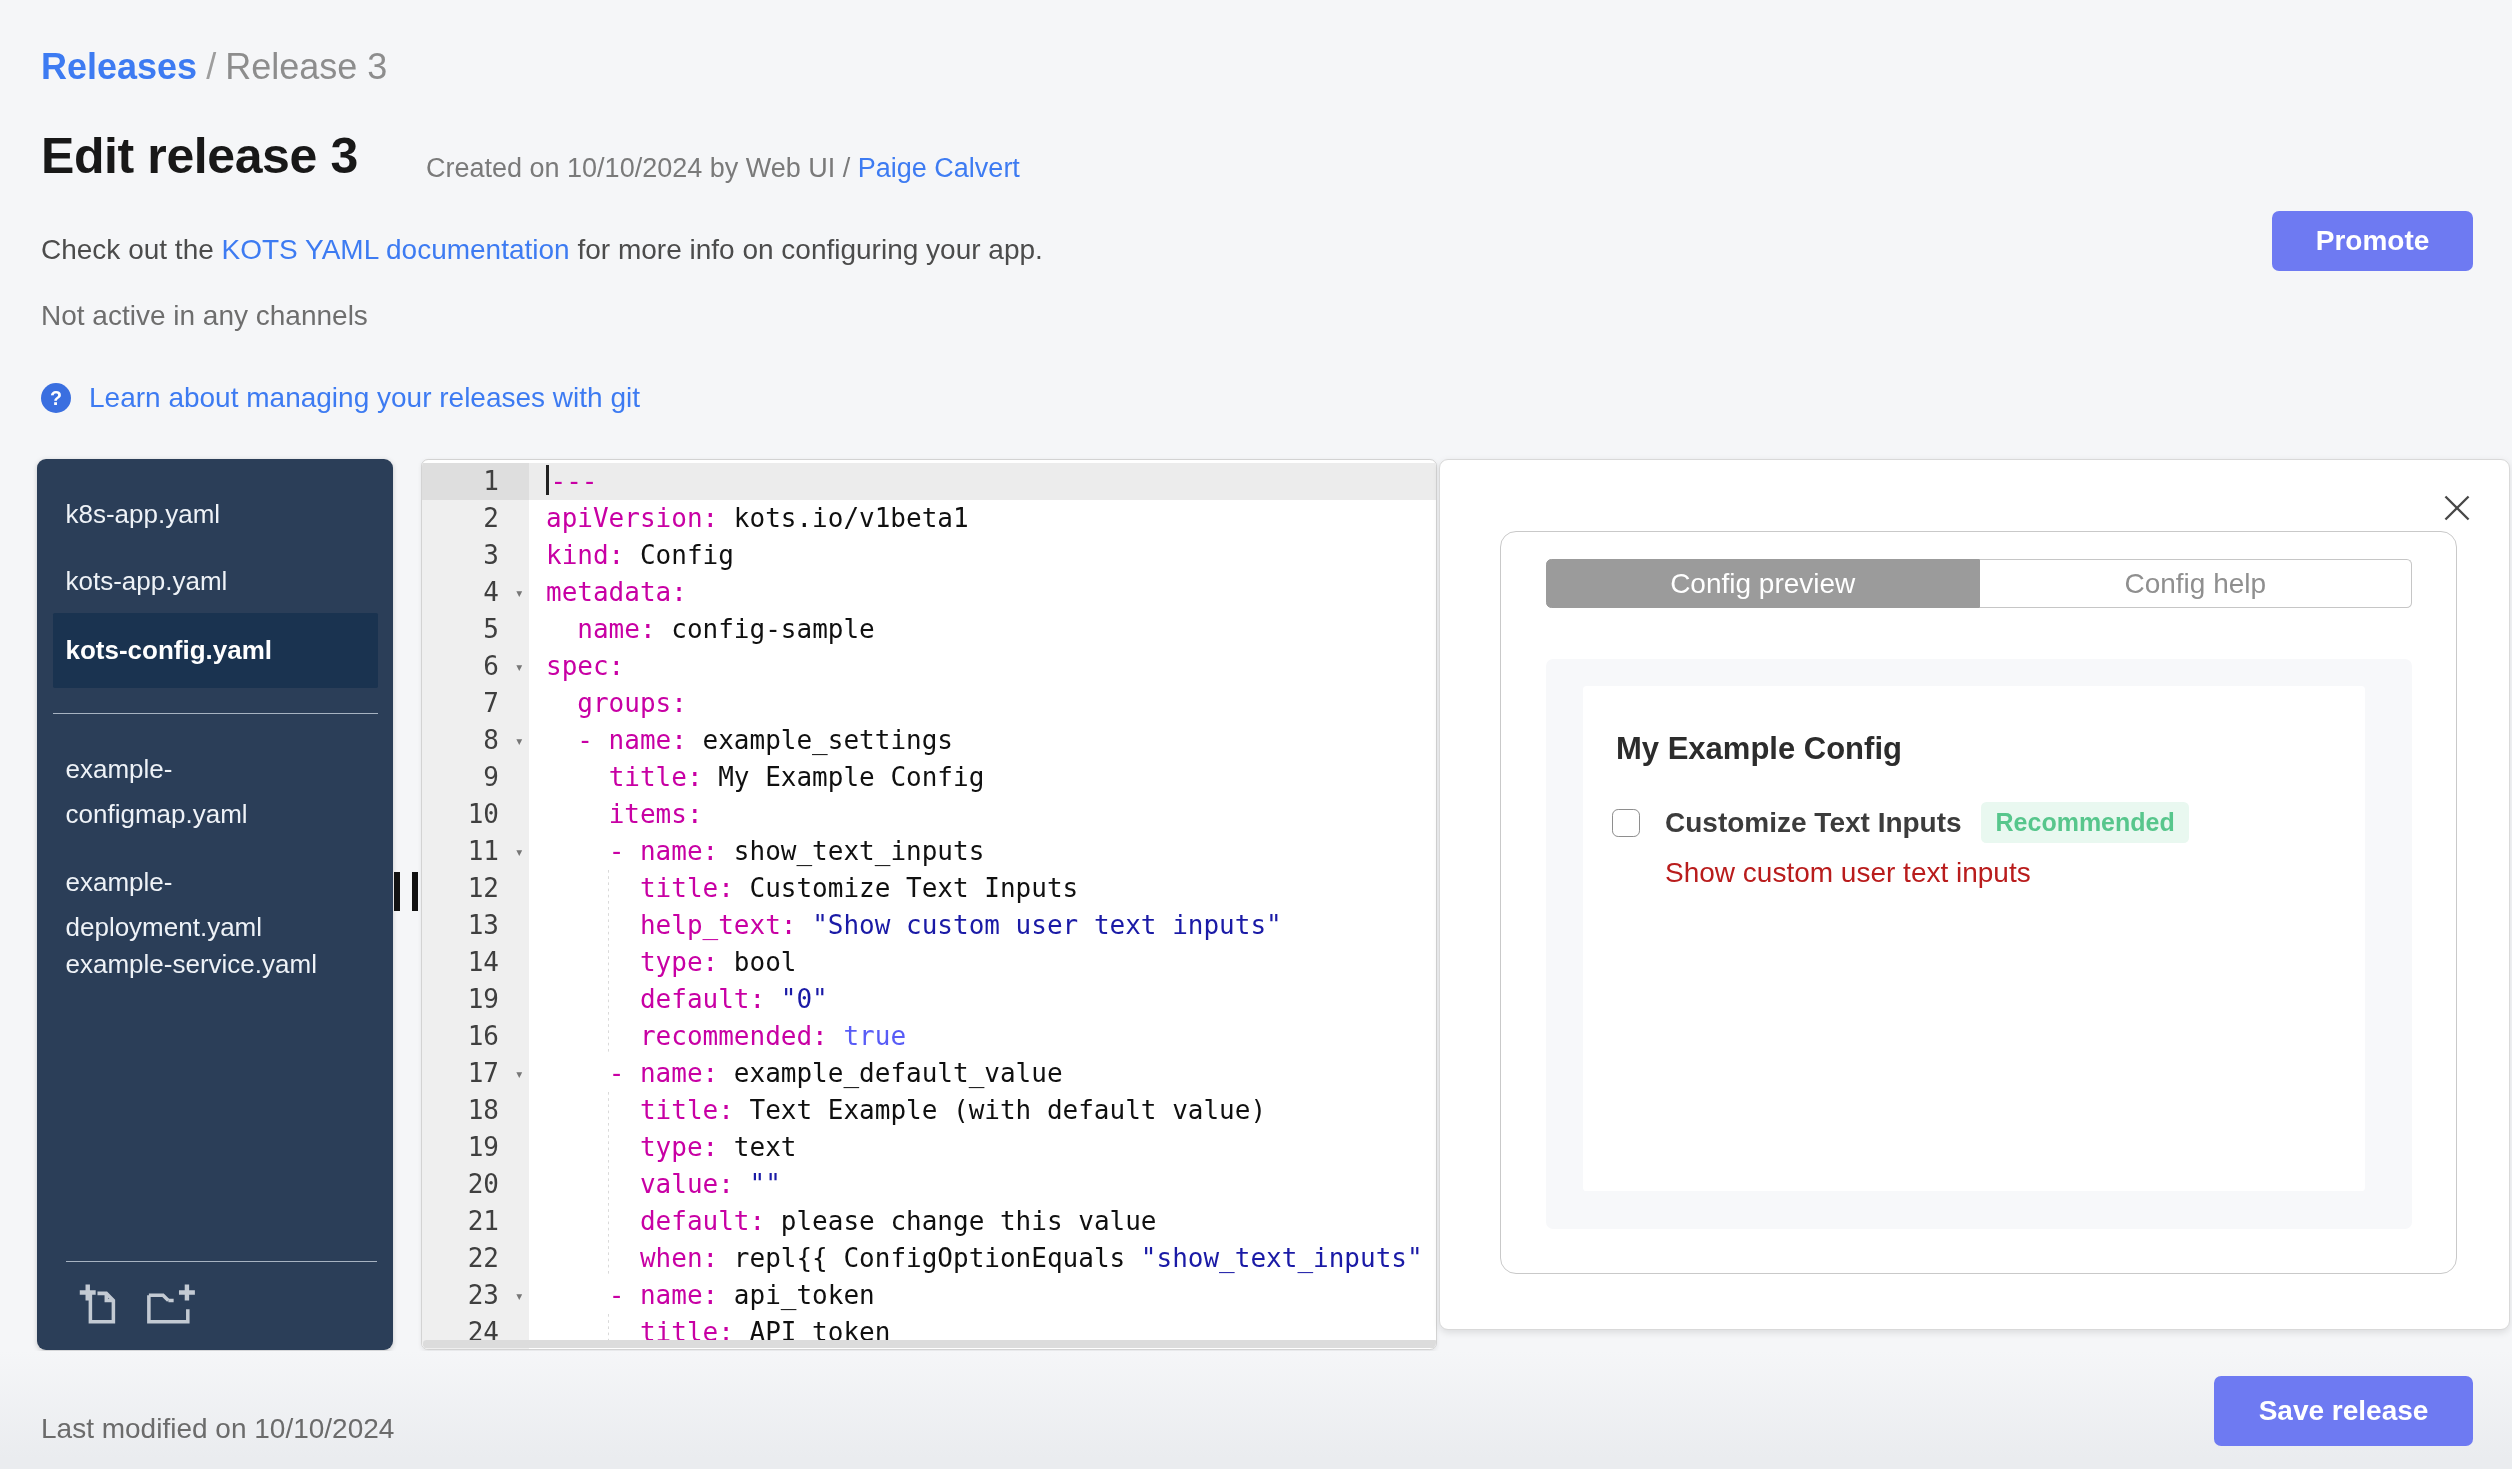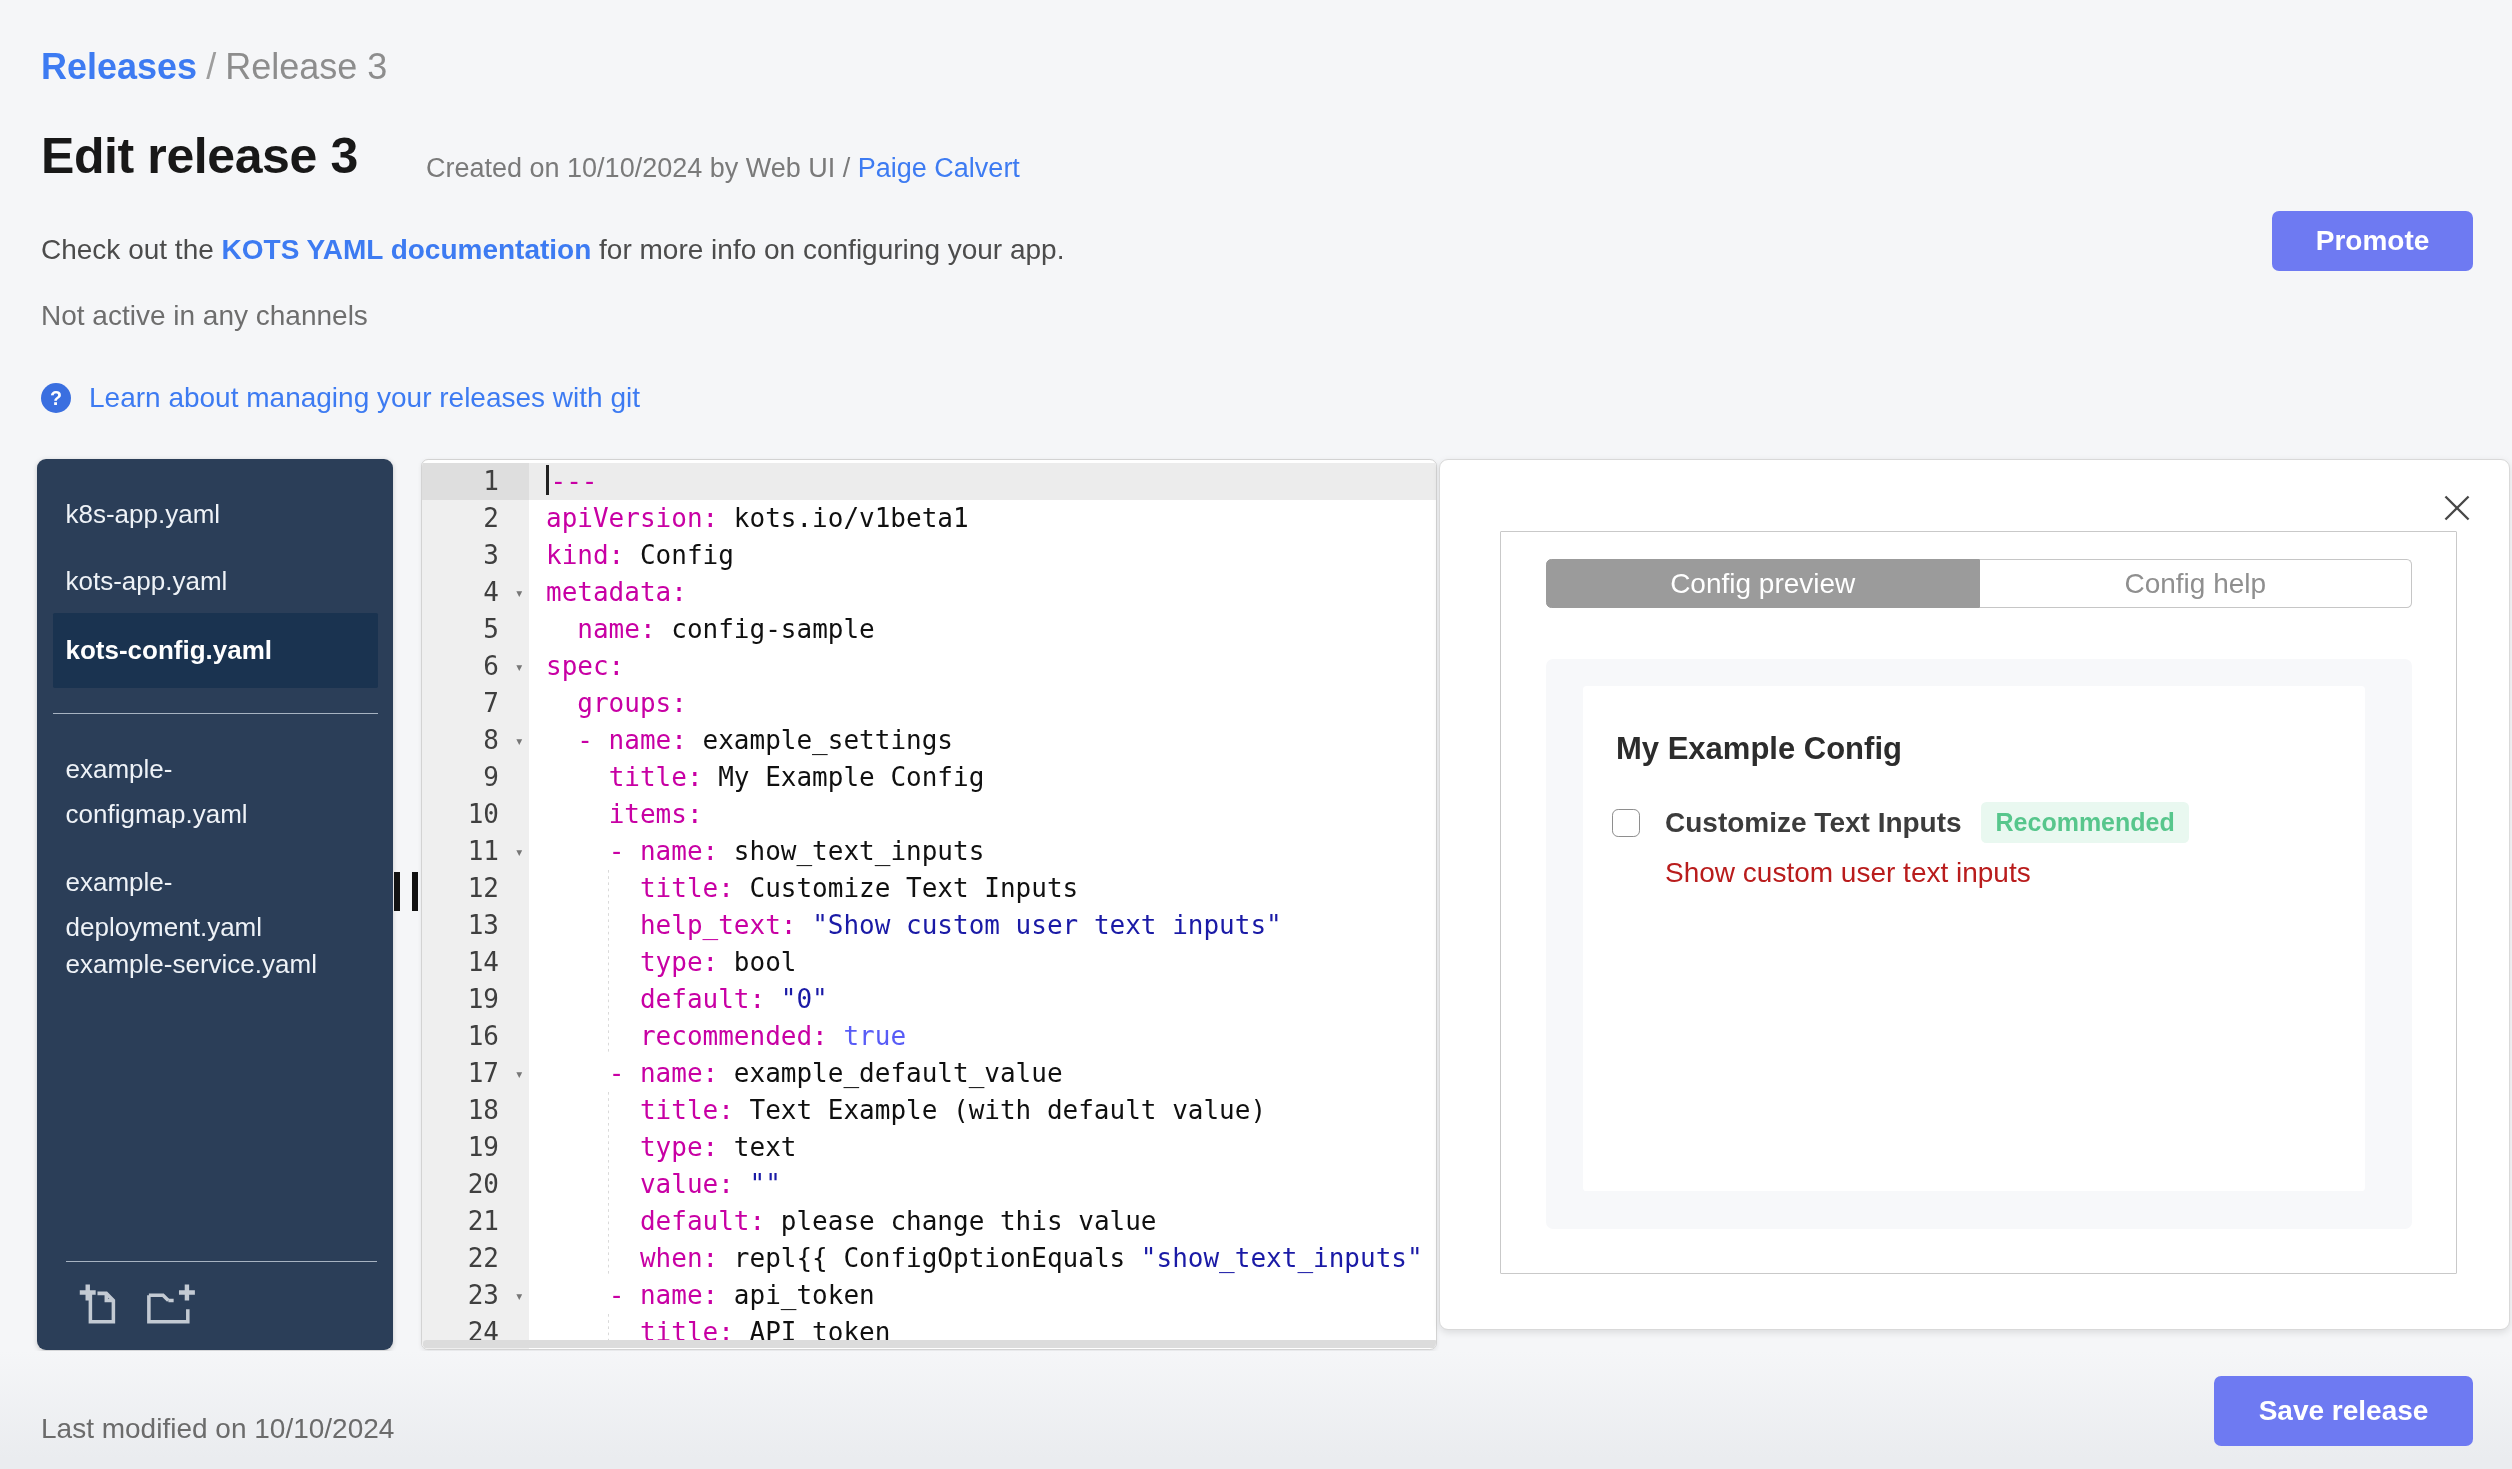--- a/index.html
+++ b/index.html
@@ -18,21 +18,21 @@
   .breadcrumb a { color:var(--accent,#3d7bf2); text-decoration:none; font-weight:600; cursor:pointer; }
   .breadcrumb .sep { color:#9e9e9e; padding:0 9px; }
   .breadcrumb .cur { color:#8d8d8d; }
 
   .page-title { left:41px; top:127px; font-size:50px; font-weight:800; color:#181818; letter-spacing:-0.4px; }
 
   .created { left:426px; top:153px; font-size:27px; color:#7a7a7a; }
   .created a { color:var(--accent,#3d7bf2); text-decoration:none; }
 
   .doc-line { left:41px; top:234px; font-size:28px; color:#4c4c4c; }
-  .doc-line a { color:var(--accent,#3d7bf2); font-weight:700; text-decoration:none; }
+  .doc-line a { color:var(--accent,#3d7bf2); font-weight:400; text-decoration:none; }
 
   .promote-btn { left:2272px; top:211px; width:201px; height:60px;
     background:var(--btn,#6e7af2); color:#fff; font-size:28px; font-weight:700;
     border:none; border-radius:7.1px; display:flex; align-items:center; justify-content:center; cursor:pointer; }
 
   .channels { left:41px; top:300px; font-size:28px; color:#6e6e6e; }
 
   .git-line { left:41px; top:382px; display:flex; align-items:center; gap:18px; }
   .help-circle { width:30px; height:30px; border-radius:50%; background:#3a6fe0; color:#fff;
     font-size:19.6px; font-weight:700; display:flex; align-items:center; justify-content:center; }
@@ -79,21 +79,21 @@
   .tok-str { color:var(--tok-str,#1a1aa6); }
   .tok-bool { color:var(--tok-bool,#585cf6); }
   .cursor { display:inline-block; width:2.7px; height:30px; background:#222; vertical-align:-5.3px; margin-right:1.8px; }
   .ed-hscroll { position:absolute; left:0.9px; bottom:0.9px; width:1015px; height:8px; background:#dcdcdc; border-radius:3.6px; }
 
   
   .panel { position:absolute; left:1402px; top:0; width:1071px; height:871px;
     background:#fff; border:0.9px solid #d9d9d9; border-radius:9px; box-shadow:0 2.7px 7.1px rgba(0,0,0,.10); }
   .close-x { position:absolute; right:36px; top:32px; width:32px; height:32px; cursor:pointer; }
   .inner-card { position:absolute; left:60px; top:71px; width:957px; height:743px;
-    background:#fff; border:0.9px solid #c9c9c9; border-radius:1px; }
+    background:#fff; border:0.9px solid #c9c9c9; border-radius:16px; }
   .tabs { position:absolute; left:45px; top:27px; width:866px; height:49px; display:flex; }
   .tab { flex:1; display:flex; align-items:center; justify-content:center; font-size:28px; cursor:pointer; }
   .tab.active { background:#9b9b9b; border:0.9px solid #9b9b9b; color:#fff; border-radius:5.3px 0 0 5.3px; }
   .tab.inactive { background:#fff; border:0.9px solid #c6c6c6; border-left:none; color:#8f8f8f; border-radius:0 5.3px 5.3px 0; }
   .gray-box { position:absolute; left:45px; top:127px; width:866px; height:570px;
     background:#f7f8fa; border-radius:7.1px; }
   .config-card { position:absolute; left:37px; top:27px; width:782px; height:505px; background:#fff; border-radius:3.6px; }
   .group-title { position:absolute; left:33px; top:45px; font-size:31px; font-weight:700; color:#2c2c2c; }
   .cfg-row { position:absolute; left:29px; top:116px; display:flex; align-items:center; }
   .checkbox { width:28px; height:28px; border:1.8px solid #8e8e8e; border-radius:6.2px; background:#fff; cursor:pointer; }

